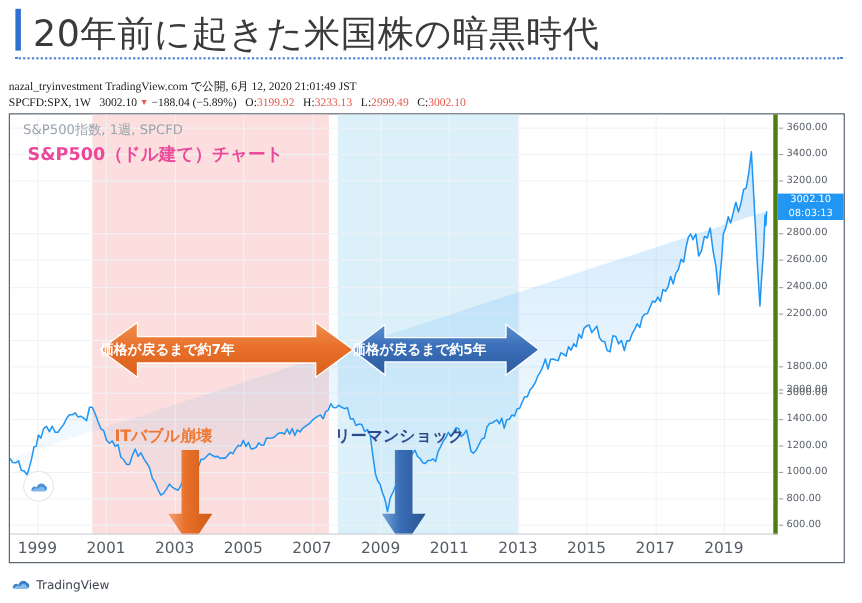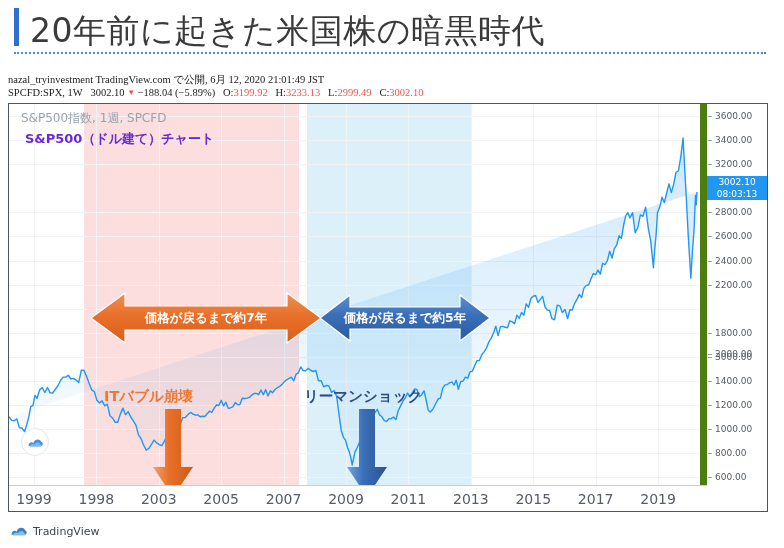--- a/index.html
+++ b/index.html
@@ -52,21 +52,21 @@
   
   .band{position:absolute;top:0;bottom:0;}
   #band-it{background:#fbdedd;}
   #band-lehman{background:#dcf0fa;}
   
   .gl-h{position:absolute;left:0;right:0;height:1px;background:#f0f2f4;}
   .gl-v{position:absolute;top:0;bottom:0;width:1px;background:#f0f2f4;}
   
   #price-axis{
     position:absolute;top:0;right:0;width:60px;bottom:25px;
-    border-left:7px solid #4d7c0f;
+    border-left:4px solid #4d7c0f;
     background:transparent;
   }
   .tick{
     position:absolute;left:8px;font-size:9px;color:#555c66;
     font-family:"DejaVu Sans","Liberation Sans",sans-serif;
     white-space:nowrap;
   }
   .tick:before{
     content:"";position:absolute;left:-7px;top:5px;width:4px;height:1px;background:#9aa2ac;
   }
@@ -85,36 +85,36 @@
     position:absolute;top:5px;font-size:14px;color:#555c66;
     transform:translateX(-50%);
     font-family:"DejaVu Sans","Liberation Sans",sans-serif;
   }
   
   #series-legend{
     position:absolute;left:12px;top:6px;font-size:12px;color:#9aa3ad;
     font-family:"DejaVu Sans","Liberation Sans",sans-serif;white-space:nowrap;
   }
   #chart-title{
-    position:absolute;left:16px;top:26px;font-size:13px;font-weight:bold;
-    color:#6d28d9;font-family:"DejaVu Sans","Liberation Sans",sans-serif;
+    position:absolute;left:16px;top:26px;font-size:16px;font-weight:bold;
+    color:#ec4899;font-family:"DejaVu Sans","Liberation Sans",sans-serif;
     white-space:nowrap;
   }
   .crash-label{
     position:absolute;font-size:14.5px;font-weight:bold;white-space:nowrap;
     font-family:"DejaVu Sans","Liberation Sans",sans-serif;
   }
   #label-it{color:#ee7733;left:95px;top:283px;}
   #label-lehman{color:#2d4a8a;left:295px;top:283px;}
   
   #overlay{position:absolute;left:0;top:0;right:60px;bottom:25px;pointer-events:none;}
   .arr-text{
     position:absolute;color:#ffffff;font-weight:bold;font-size:12.5px;
     font-family:"DejaVu Sans","Liberation Sans",sans-serif;
-    white-space:nowrap;text-align:center;
+    white-space:nowrap;
   }
   
   #tv-badge{
     position:absolute;left:12px;bottom:30px;width:26px;height:26px;border-radius:50%;
     background:#ffffff;border:1px solid #e3e8ec;
     display:flex;align-items:center;justify-content:center;
   }
   
   #footer{
     position:absolute;left:10px;top:524px;display:flex;align-items:center;gap:5px;
@@ -276,21 +276,21 @@
       </div>
     <div id="price-badge" style="top: 72.0673px;">
       <div>3002.10</div>
       <div>08:03:13</div>
     </div>
   </div>
 
   <div id="time-axis">
     <div id="ticks-x">
         <div class="xtick" style="left: 24.9643px;">1999</div>
-        <div class="xtick" style="left: 87.375px;">1998</div>
+        <div class="xtick" style="left: 87.375px;">2001</div>
         <div class="xtick" style="left: 149.786px;">2003</div>
         <div class="xtick" style="left: 212.196px;">2005</div>
         <div class="xtick" style="left: 274.607px;">2007</div>
         <div class="xtick" style="left: 337.018px;">2009</div>
         <div class="xtick" style="left: 399.429px;">2011</div>
         <div class="xtick" style="left: 461.839px;">2013</div>
         <div class="xtick" style="left: 524.25px;">2015</div>
         <div class="xtick" style="left: 586.661px;">2017</div>
         <div class="xtick" style="left: 649.071px;">2019</div>
       </div>

